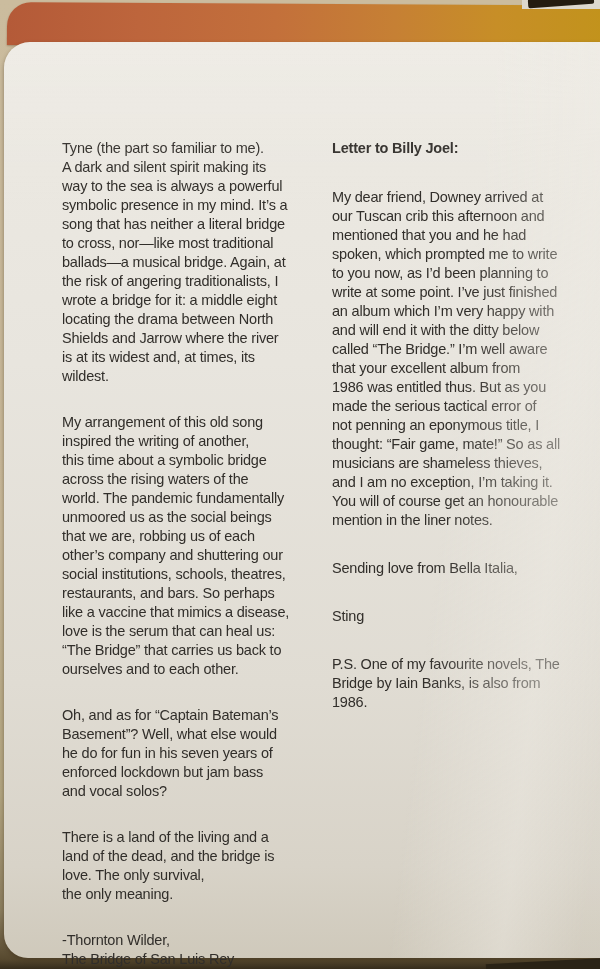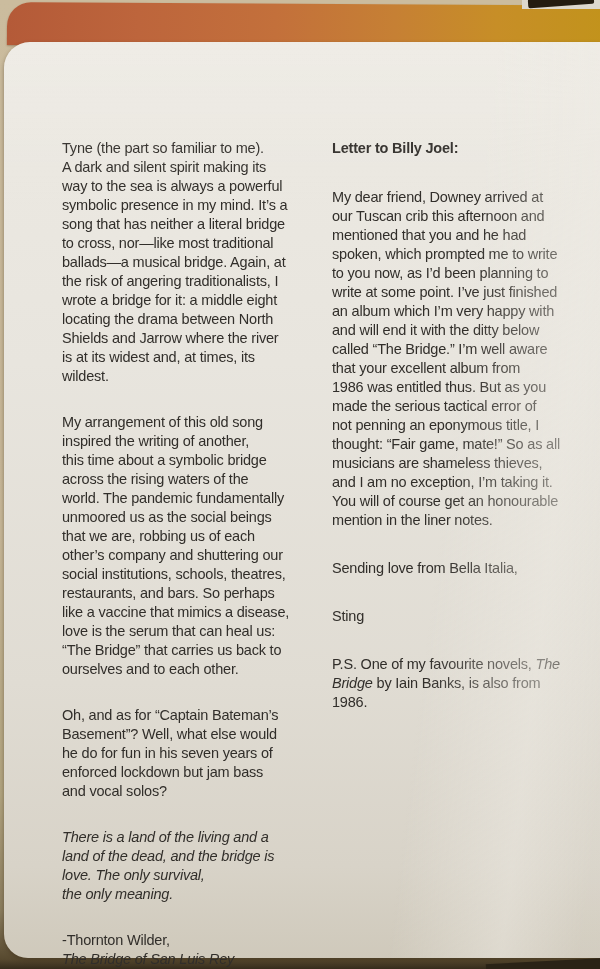--- a/index.html
+++ b/index.html
@@ -32,21 +32,21 @@
   .columns{
     position:absolute;left:58px;top:78px;right:6px;display:flex;gap:2px;
     color:#312e2a;font-size:14.5px;line-height:19px;letter-spacing:-0.2px;
     white-space:pre-line;
   }
   .col-left{width:268px;flex:none;}
   .col-right{width:262px;flex:none;}
   .col p{margin:0 0 8px 0;}
   .col-right p{margin:0 0 10px 0;}
   .col-right p.heading{font-weight:bold;margin-bottom:11px;}
-  .italic{font-style:italic;}
+  .italic{}
   .sheen{
     position:absolute;inset:0;pointer-events:none;border-radius:26px 0 0 24px;
     background:
       linear-gradient(97deg,rgba(238,235,228,0) 70%,rgba(238,235,228,.48) 86%,rgba(238,235,228,.12) 97%),
       linear-gradient(180deg,rgba(255,255,255,.12) 0%,rgba(255,255,255,0) 18%);
   }
   .bottom-dark{
     position:absolute;bottom:-4px;right:-6px;width:120px;height:12px;
     background:#2a2316;transform:rotate(-3deg);
   }

